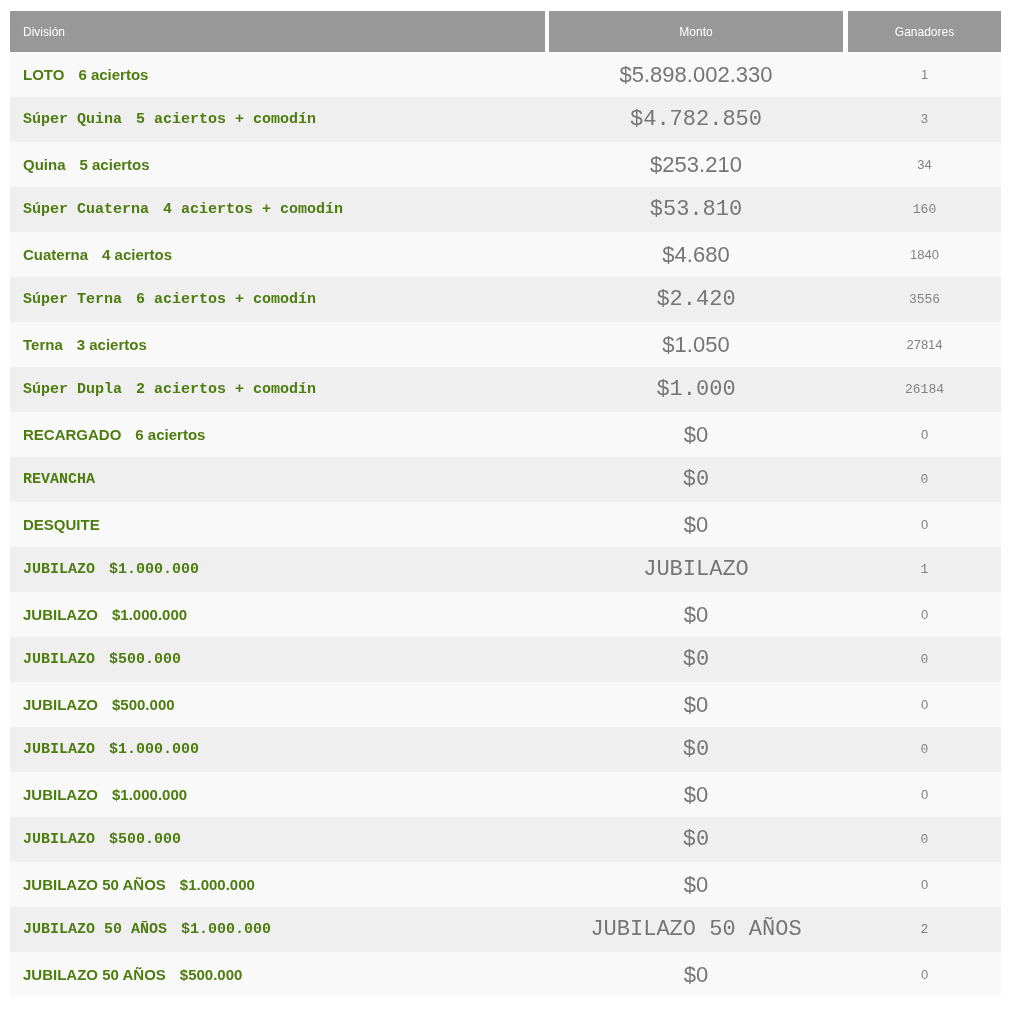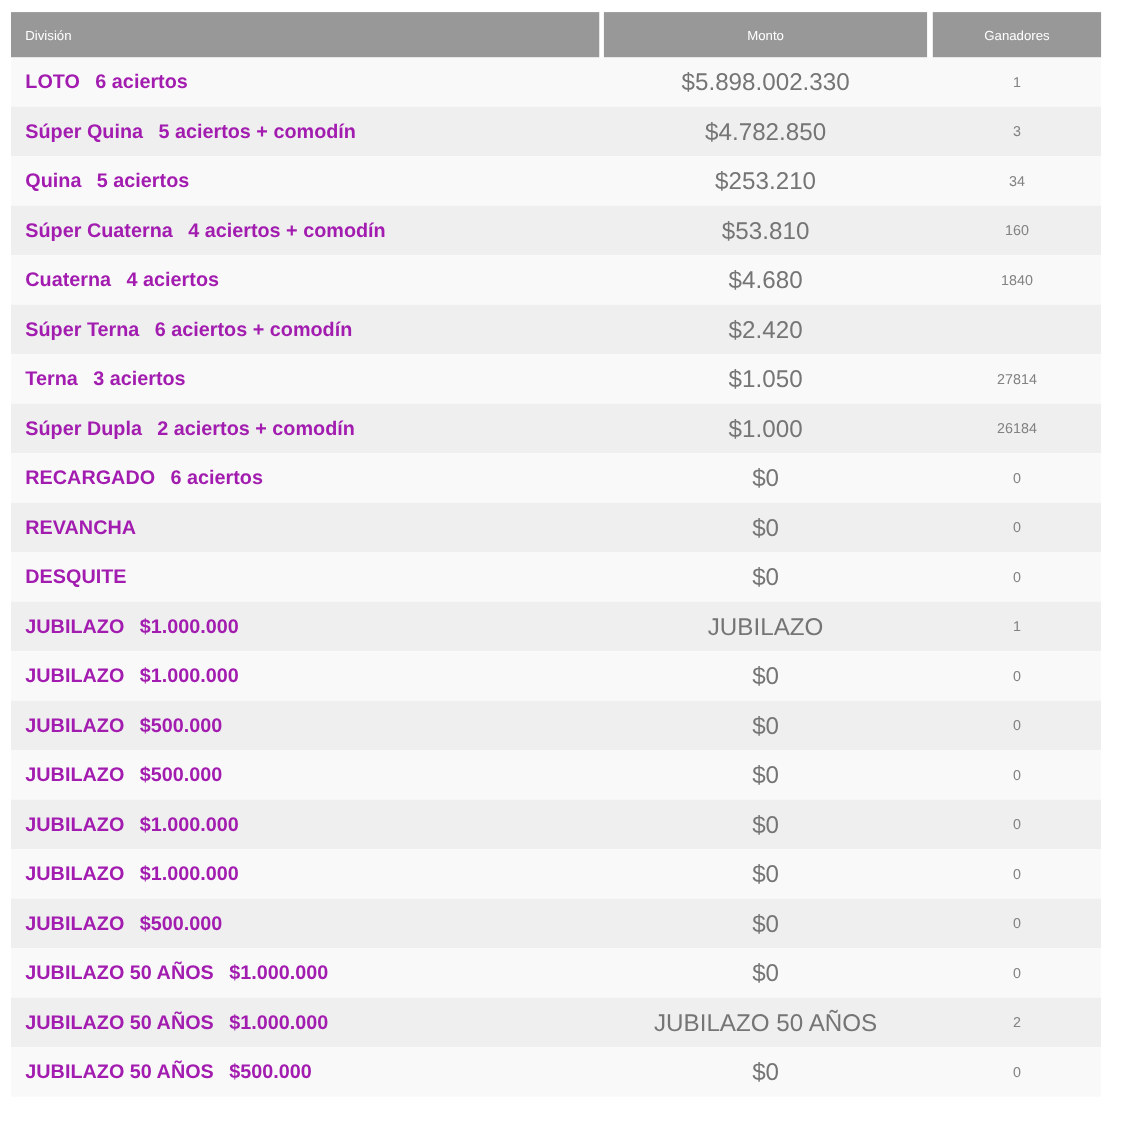--- a/index.html
+++ b/index.html
@@ -40,26 +40,26 @@
     color: #ffffff;
     font-size: 12px;
     font-weight: 400;
   }
   .thead .gap1, .thead .gap2 { background: #ffffff; }
 
   
   .row { height: 45px; }
   .row .gap1, .row .gap2 { }
   .row.odd  { background: #f9f9f9; }
-  .row.even { background: #efefef; }
+  .row.even { background: #efefef; font-family: Liberation Mono, monospace; }
 
   .division-name, .division-detail {
     font-weight: 700;
-    font-size: 18px;
-    color: #a21caf;
+    font-size: 15px;
+    color: #4d7c0f;
     white-space: nowrap;
   }
   .division-detail { margin-left: 14px; }
   .division-detail:empty { display: none; }
   .monto-value {
     font-size: 22px;
     color: #757575;
     white-space: nowrap;
   }
   .ganadores-value {
@@ -160,20 +160,23 @@
   <div class="tr row even">
     <div class="td col-division">
       <span class="division-name">Súper Terna</span>
       <span class="division-detail">6 aciertos + comodín</span>
     </div>
     <div class="gap1"></div>
     <div class="td col-monto">
       <span class="monto-value">$2.420</span>
     </div>
     <div class="gap2"></div>
+    <div class="td col-ganadores">
+      <span class="ganadores-value">3556</span>
+    </div>
   </div>
 
   <div class="tr row odd">
     <div class="td col-division">
       <span class="division-name">Terna</span>
       <span class="division-detail">3 aciertos</span>
     </div>
     <div class="gap1"></div>
     <div class="td col-monto">
       <span class="monto-value">$1.050</span>

